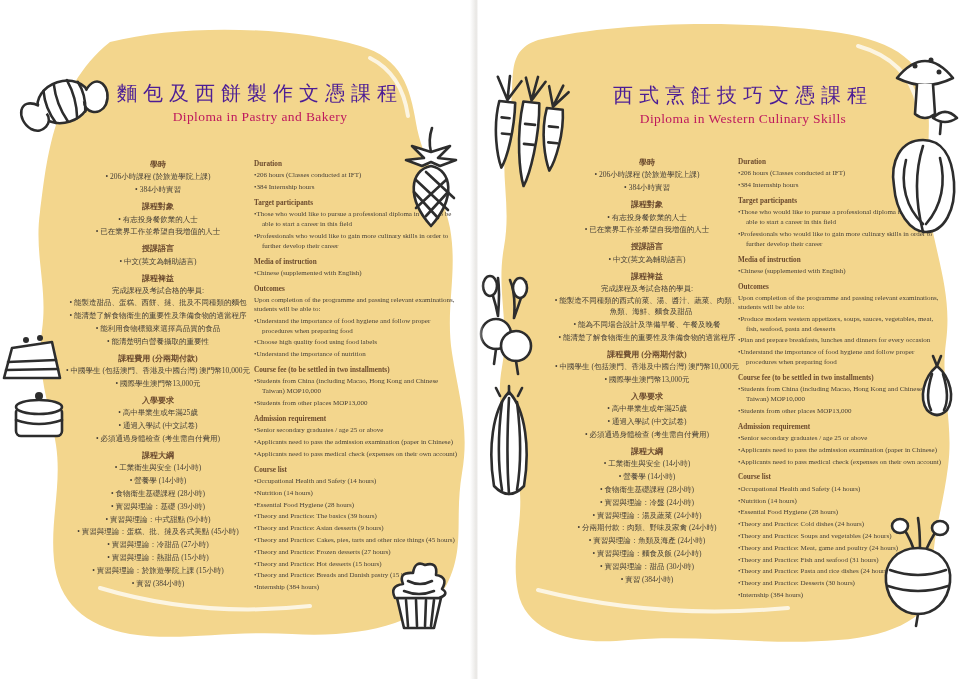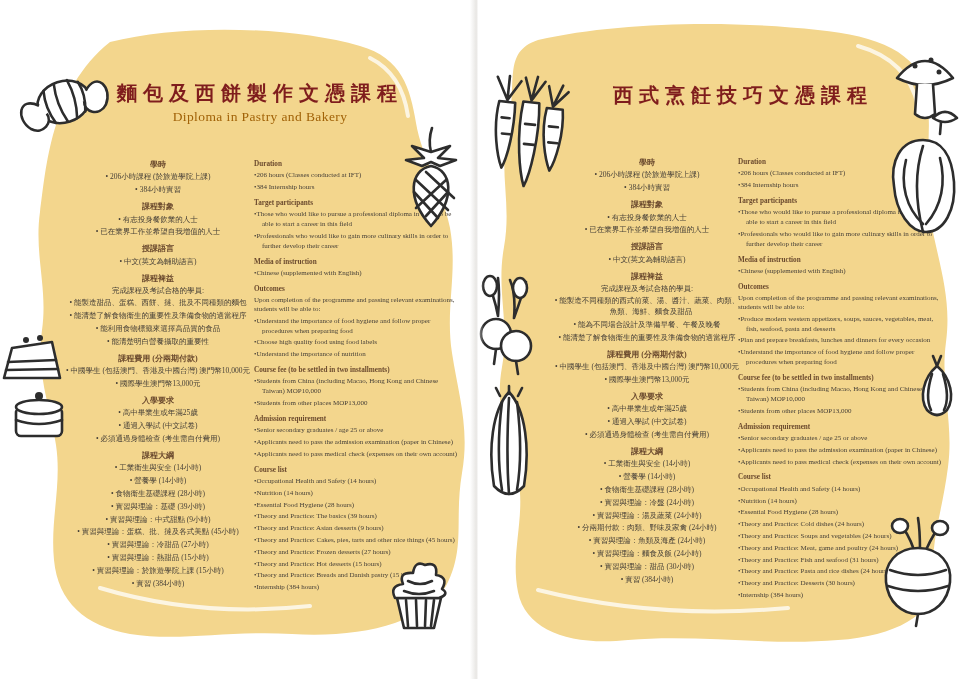--- a/index.html
+++ b/index.html
@@ -10,24 +10,24 @@
   }
   .page{position:absolute;}
   .blob-svg{position:absolute;left:0;top:0;width:100%;height:100%;}
   .fold{
     position:absolute;left:470px;top:0;width:14px;height:679px;
     background:linear-gradient(to right, rgba(0,0,0,0) 0%, rgba(90,80,60,0.14) 45%, rgba(255,255,255,0.5) 60%, rgba(0,0,0,0) 100%);
     z-index:5;
   }
   .title-block{position:absolute;text-align:center;z-index:3;}
   .title-zh{
-    font-size:20px;letter-spacing:6px;color:#7f1d1d;font-weight:700;white-space:nowrap;
+    font-size:20px;letter-spacing:6px;color:#4c1d95;font-weight:400;white-space:nowrap;
   }
   .title-en{
-    font-size:13.5px;color:#a16207;margin-top:2px;letter-spacing:0.4px;white-space:nowrap;
+    font-size:13.5px;color:#be185d;margin-top:2px;letter-spacing:0.4px;white-space:nowrap;
   }
   .col{position:absolute;z-index:3;}
   .col.zh{font-size:7.5px;color:#474038;text-align:center;}
   .col.en{font-size:7px;color:#474038;}
   .sec-heading{
     font-weight:bold;color:#6b4a2e;margin:6px 0 2px 0;line-height:1.3;
   }
   .col.zh .sec-heading{font-size:8px;}
   .col.en .sec-heading{font-size:7.2px;}
   .section:first-child .sec-heading{margin-top:0;}
@@ -186,20 +186,21 @@
 
 <div class="page" style="left:478px;top:20px;width:482px;height:648px;">
   <svg class="blob-svg" viewBox="0 0 482 648">
     <path fill="#f3d68d" d="M60 20 C140 2 250 0 340 10 C400 16 440 32 448 72 C456 112 444 152 452 197 C460 242 474 277 468 322 C462 367 476 402 470 447 C464 494 452 522 456 558 C460 592 420 616 360 620 C290 626 220 614 150 620 C95 626 48 612 40 572 C32 532 48 497 40 457 C32 417 16 392 24 347 C32 302 18 272 26 227 C34 182 20 152 30 107 C40 62 24 32 60 20 Z"></path>
     <path class="hl" d="M60 570 Q180 600 310 588"></path>
     <path class="hl" d="M380 26 Q430 40 440 86"></path>
   </svg>
 
   <div class="title-block" style="left:120px;top:62px;width:290px;">
     <div class="title-zh">西式烹飪技巧文憑課程</div>
+    <div class="title-en">Diploma in Western Culinary Skills</div>
   </div>
 
   <div class="col zh" style="left:75px;top:138px;width:188px;">
       <div class="section">
         <div class="sec-heading">學時</div>
         <ul class="sec-list">
           <li class="sec-item">206小時課程 (於旅遊學院上課)</li>
           <li class="sec-item">384小時實習</li>
         </ul>
       </div>

